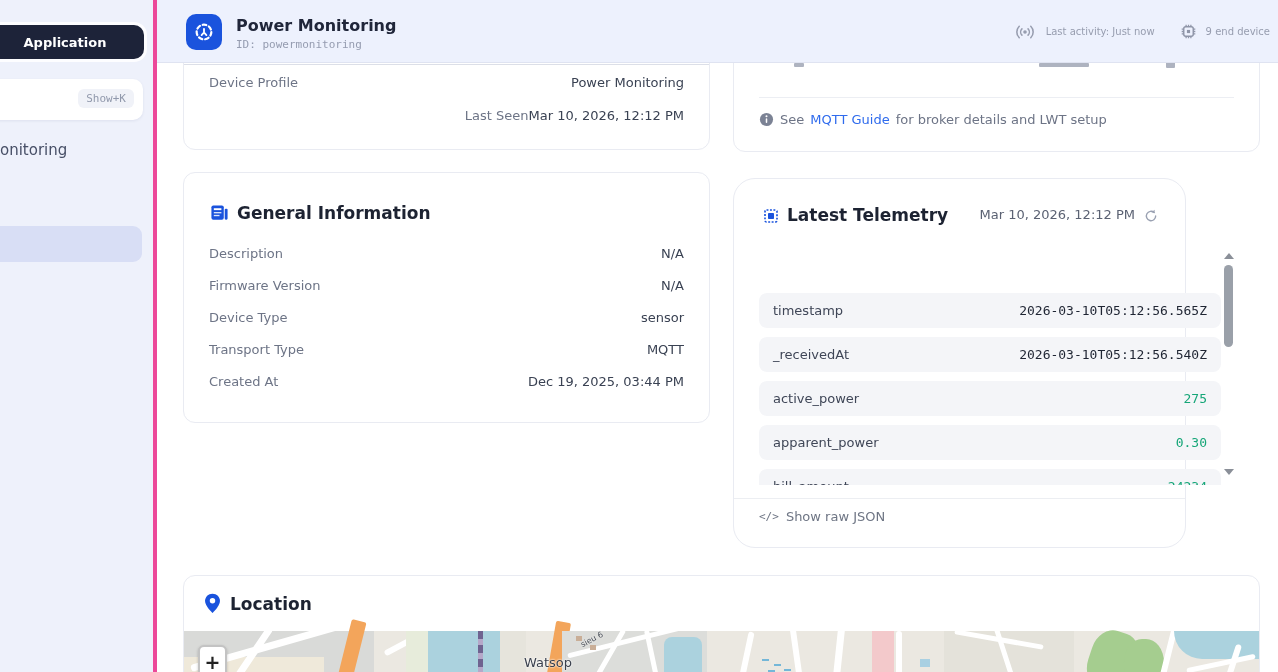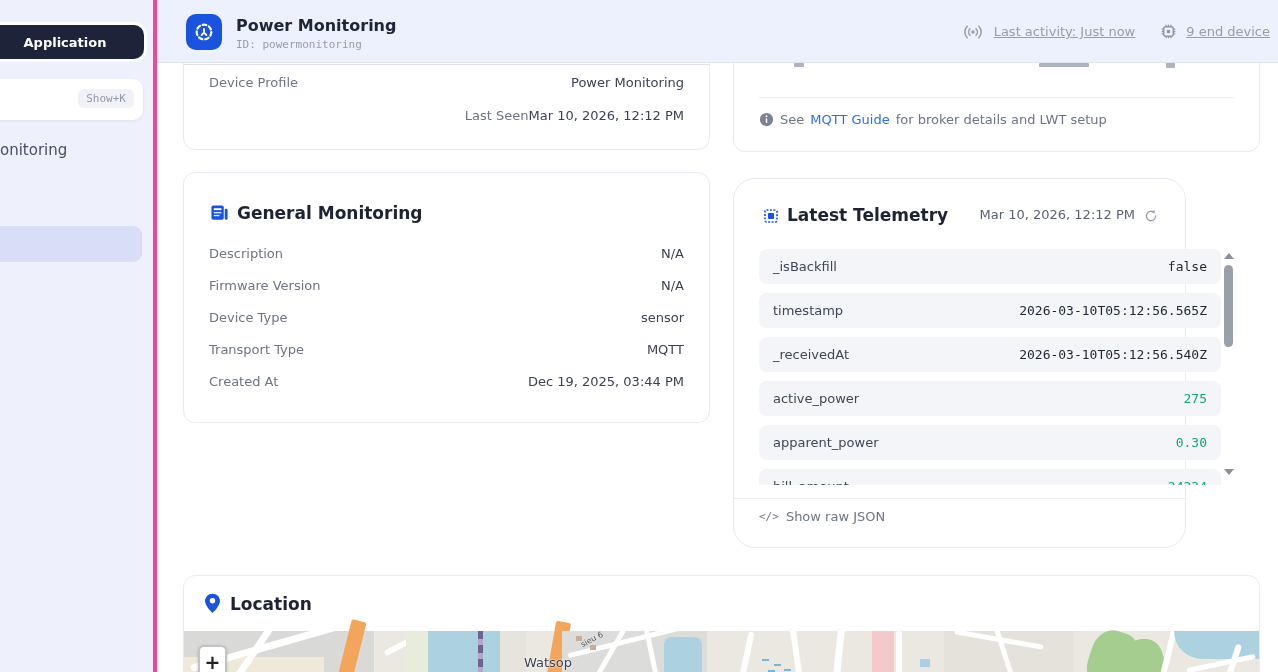--- a/index.html
+++ b/index.html
@@ -15,21 +15,21 @@
   .search-box input { position:absolute; left:6px; right:52px; top:6px; bottom:6px; border:none; outline:none; background:transparent; font-size:13px; }
   .kbd-badge { position:absolute; right:9px; top:10px; background:#f0f2f8; color:#9199ac; font-size:11px; border-radius:6px; padding:3px 8px; }
   .side-nav-text { position:absolute; left:0px; top:141px; font-size:15px; color:#474f66; }
   .side-selected { position:absolute; left:-30px; top:226px; width:172px; height:36px; background:#d8def5; border-radius:9px; cursor:pointer; }
 
   
   .header { position:absolute; left:157px; top:0; width:1121px; height:63px; background:#edf1fd; border-bottom:1px solid #dfe3f1; z-index:20; }
   .hdr-icon { position:absolute; left:29px; top:14px; width:36px; height:36px; background:#1a53dd; border-radius:10px; display:flex; align-items:center; justify-content:center; }
   .hdr-title { position:absolute; left:79px; top:16px; font-size:16px; font-weight:bold; color:#20263a; }
   .hdr-id { position:absolute; left:79px; top:38px; font-size:11px; color:#959cb0; }
-  .hdr-right { position:absolute; right:8px; top:0; height:63px; display:flex; align-items:center; gap:10px; color:#979daf; font-size:13px;text-decoration:underline; }
+  .hdr-right { position:absolute; right:8px; top:0; height:63px; display:flex; align-items:center; gap:10px; color:#979daf; font-size:10px; }
   .hdr-chip-group { display:flex; align-items:center; gap:8px; }
 
   
   .card { position:absolute; background:#fff; border:1px solid #e9ebf2; border-radius:12px; z-index:1; }
   .kv-row { position:absolute; left:25px; right:25px; height:28px; display:flex; align-items:center; justify-content:space-between; }
   .kv-label { font-size:13px; color:#6d7486; }
   .kv-value { font-size:13px; color:#3a4253; }
 
   .card-a { left:183px; top:-150px; width:527px; height:300px; }
   .card-a .inner-divider { position:absolute; left:0; right:0; top:213px; border-top:1px solid #dcdfe8; }
@@ -151,21 +151,21 @@
   <div class="card card-c">
     <span style="position:absolute; left:26px; top:30px; display:flex;">
       <svg width="19" height="19" viewBox="0 0 20 20">
         <rect x="1.5" y="2.5" width="13" height="15" rx="2" fill="#1a53dd"></rect>
         <rect x="15.5" y="6" width="3" height="11.5" rx="1.2" fill="#1a53dd"></rect>
         <rect x="4" y="5.5" width="8" height="2" fill="#fff"></rect>
         <rect x="4" y="9.5" width="8" height="1.4" fill="#fff" opacity=".85"></rect>
         <rect x="4" y="12.5" width="6" height="1.4" fill="#fff" opacity=".85"></rect>
       </svg>
     </span>
-    <div class="card-title" style="left:53px; top:30px;">General Monitoring</div>
+    <div class="card-title" style="left:53px; top:30px;">General Information</div>
     <div class="kv-row" style="top:66px;">
       <span class="kv-label">Description</span>
       <span class="kv-value">N/A</span>
     </div>
     <div class="kv-row" style="top:98px;">
       <span class="kv-label">Firmware Version</span>
       <span class="kv-value">N/A</span>
     </div>
     <div class="kv-row" style="top:130px;">
       <span class="kv-label">Device Type</span>
@@ -191,24 +191,20 @@
     <div class="card-title" style="left:53px; top:26px;">Latest Telemetry</div>
     <div class="telem-updated">Mar 10, 2026, 12:12 PM</div>
     <span style="position:absolute; right:26px; top:29px; display:flex;">
       <svg width="16" height="16" viewBox="0 0 24 24">
         <path d="M19 12a7 7 0 1 1-2.2-5.1" fill="none" stroke="#9aa1b2" stroke-width="2.1" stroke-linecap="round"></path>
         <path d="M17.6 2.8 L17.3 7.6 L12.6 6.4 Z" fill="#9aa1b2"></path>
       </svg>
     </span>
 
     <div class="telem-scroll">
-      <div class="telem-row" style="top:0;">
-        <span class="telem-key">_isBackfill</span>
-        <span class="telem-val mono">false</span>
-      </div>
       <div class="telem-row" style="top:44px;">
         <span class="telem-key">timestamp</span>
         <span class="telem-val mono">2026-03-10T05:12:56.565Z</span>
       </div>
       <div class="telem-row" style="top:88px;">
         <span class="telem-key">_receivedAt</span>
         <span class="telem-val mono">2026-03-10T05:12:56.540Z</span>
       </div>
       <div class="telem-row" style="top:132px;">
         <span class="telem-key">active_power</span>

